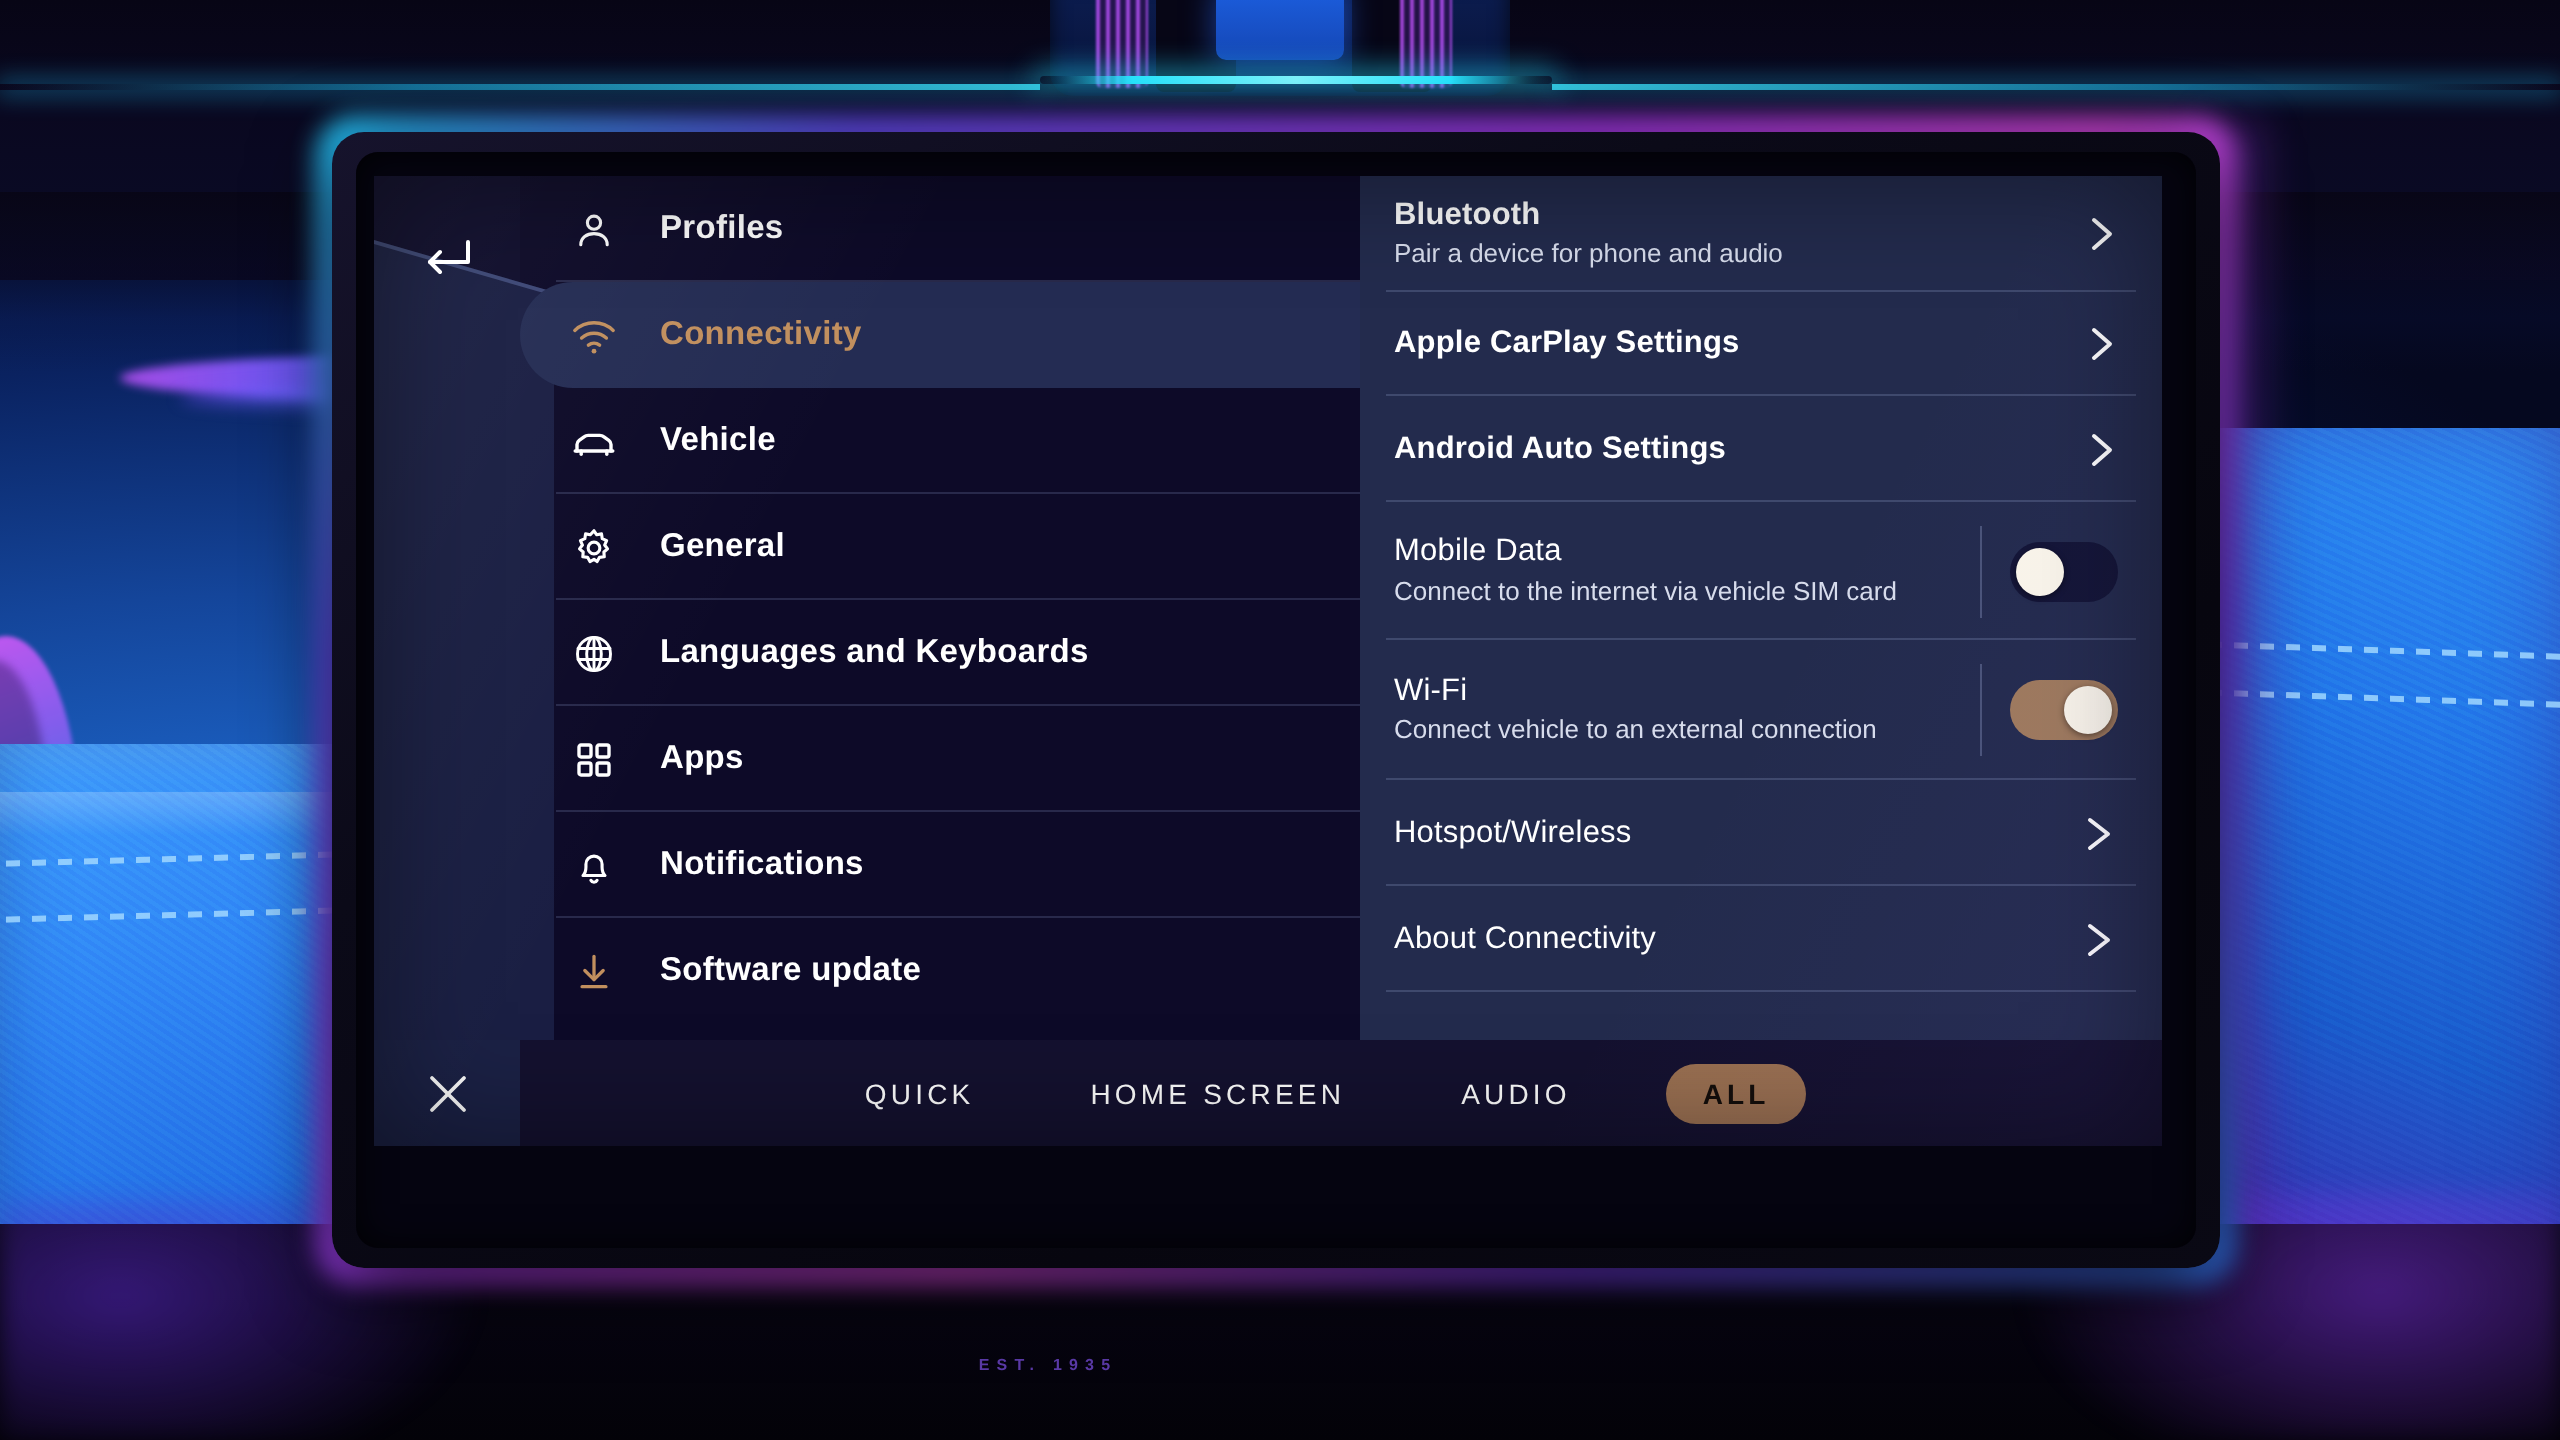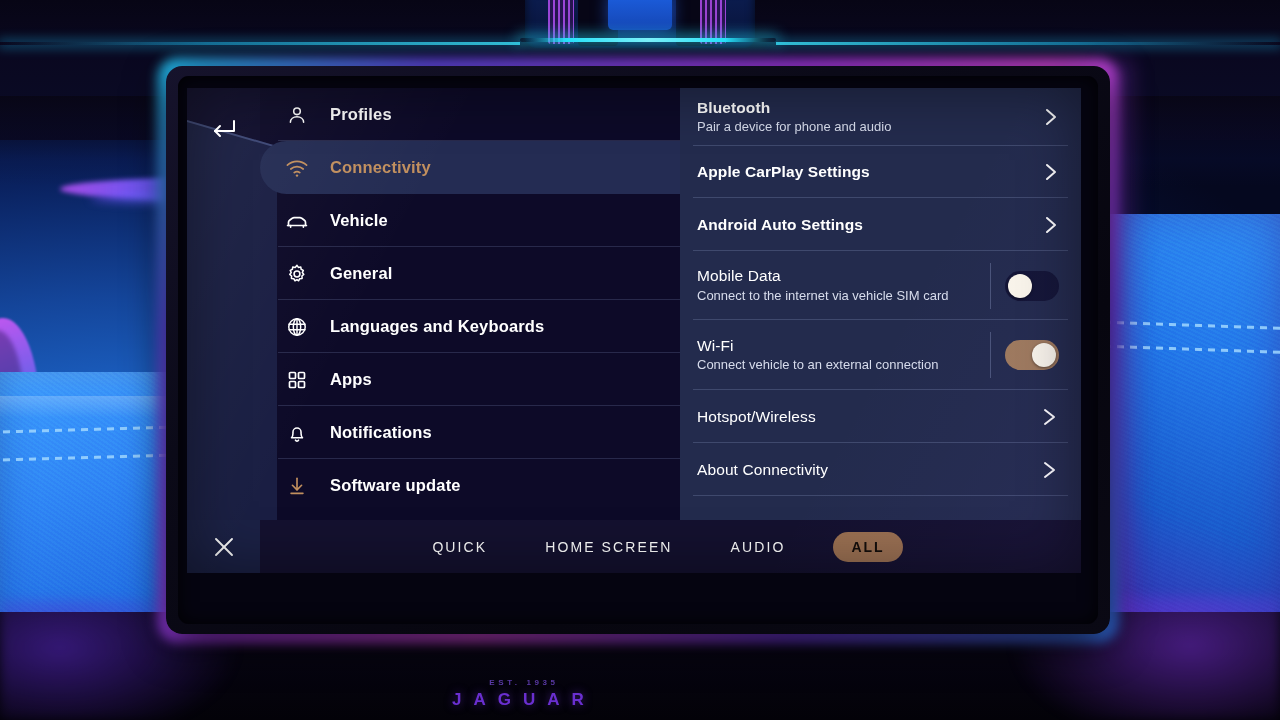--- a/index.html
+++ b/index.html
@@ -226,21 +226,20 @@
   <div class="leather-r"></div>
   <div class="stitch c"></div>
   <div class="stitch d"></div>
   <div class="glow-purple-r"></div>
   <div class="console"></div>
   <div class="console-glowL"></div>
   <div class="console-glowR"></div>
 
   <div class="badge">
     <span class="est">EST. 1935</span>
-    <span class="jag">JAGUAR</span>
   </div>
 
   <div class="bezel-glow"></div>
   <div class="bezel"></div>
   <div class="bezel-inner"></div>
 
   <div class="screen">
 
     <div class="rail"></div>
     <div class="rail-panel"></div>

